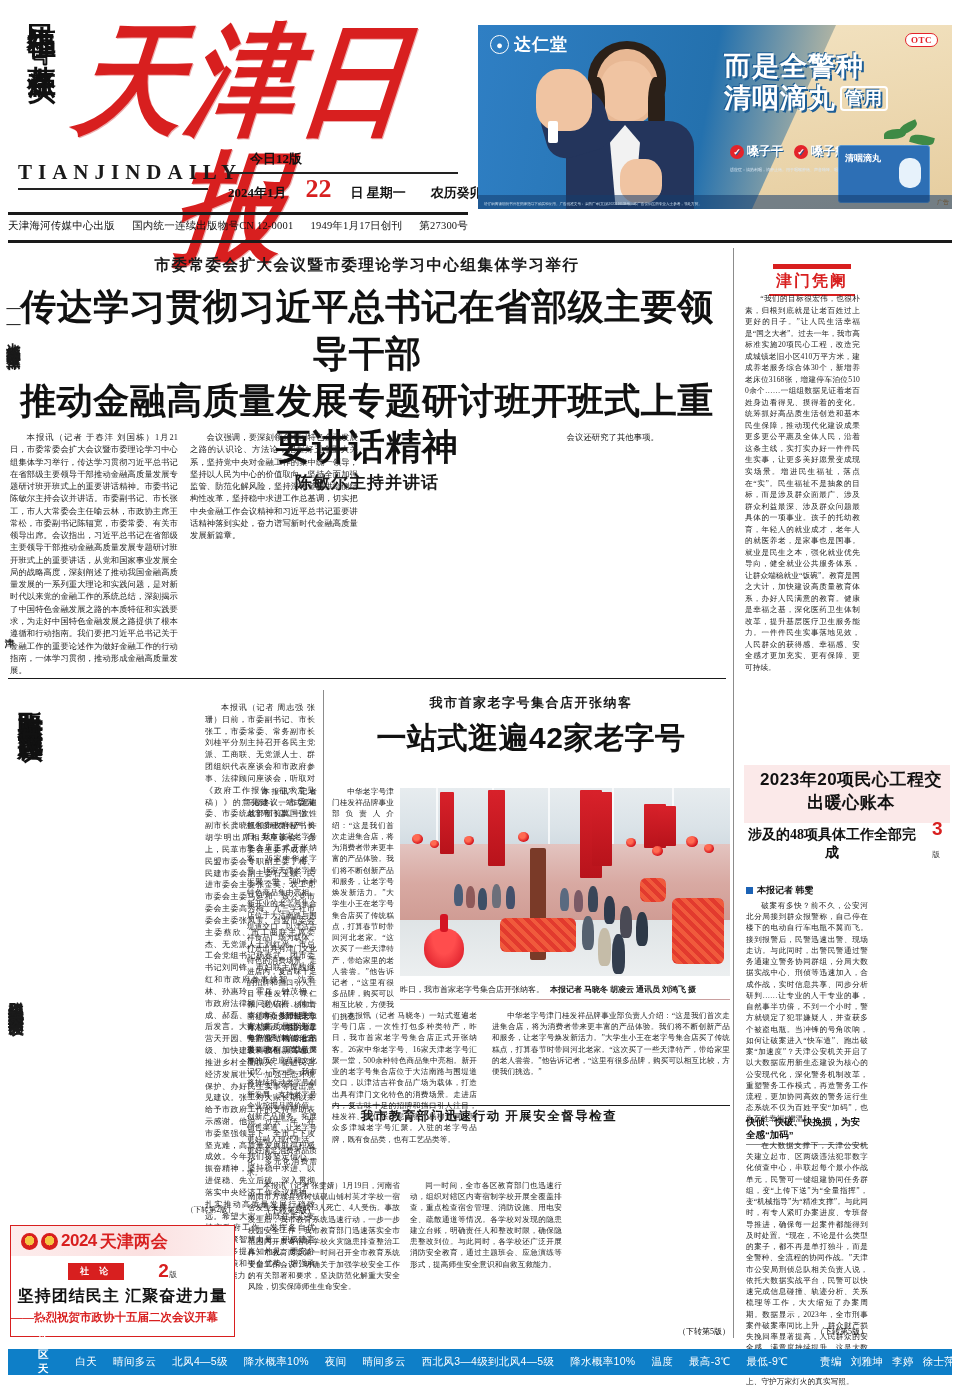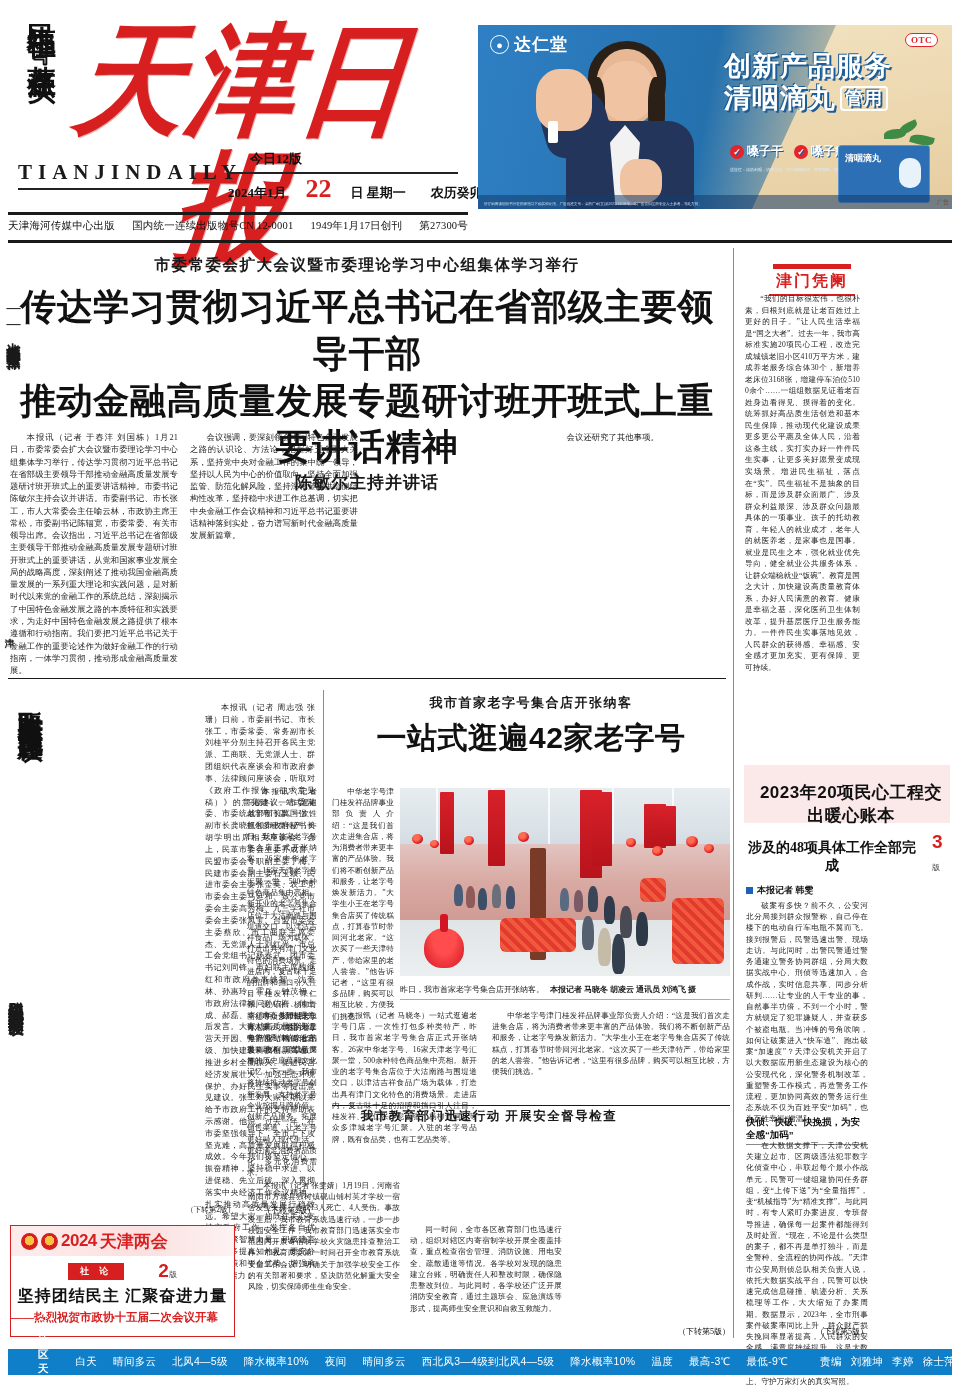--- a/index.html
+++ b/index.html
@@ -238,21 +238,21 @@
       <div class="ad-body"></div>
       <div class="ad-shirt"></div>
       <div class="ad-arm"></div>
       <div class="ad-hand">
         <div class="ad-vial"></div>
       </div>
       <div class="ad-hand2"></div>
     </div>
 
     <div class="ad-head-line">
-      <div>创新产品服务</div>
+      <div>而是全警种</div>
       <div class="l2">
         <span>清咽滴丸</span>
         <span class="ad-tag-box">管用</span>
       </div>
     </div>
 
     <div class="ad-checks">
       <div class="ad-check">
         <span class="cmark">✓</span>
         <span>嗓子干</span>
@@ -414,27 +414,27 @@
 
   <div class="hrule" style="left:332px; top:1105px; width:398px; height:1.2px;"></div>
 
   <div class="col" style="left:248px; top:1108px; width:482px;">
     <div class="kicker" style="font-size:12.5px;">我市教育部门迅速行动 开展安全督导检查</div>
   </div>
 
   <div class="col body-col" style="left:248px; top:1180px; width:152px; height:155px; font-size:7.6px;">
     <p>本报讯（记者 张雯婧）1月19日，河南省南阳市方城县独树镇砚山铺村英才学校一宿舍发生火灾，造成13人死亡、4人受伤。事故发生后，我市教育系统迅速行动，一步一步校园安全工作，我市教育部门迅速落实全市范围内开展寄宿制学校火灾隐患排查整治工作。市教育两委第一时间召开全市教育系统安全工作会议，明确关于加强学校安全工作的有关部署和要求，坚决防范化解重大安全风险，切实保障师生生命安全。</p>
   </div>
-  <div class="col body-col" style="left:410px; top:1180px; width:152px; height:155px; font-size:7.6px;margin-top:44px;">
+  <div class="col body-col" style="left:410px; top:1180px; width:152px; height:155px; font-size:7.6px;">
     <p>同一时间，全市各区教育部门也迅速行动，组织对辖区内寄宿制学校开展全覆盖排查，重点检查宿舍管理、消防设施、用电安全、疏散通道等情况。各学校对发现的隐患建立台账，明确责任人和整改时限，确保隐患整改到位。与此同时，各学校还广泛开展消防安全教育，通过主题班会、应急演练等形式，提高师生安全意识和自救互救能力。</p>
   </div>
   <div class="cont-note" style="position:absolute; left:572px; top:1326px; width:158px;">（下转第5版）</div>
 
   <div class="promo-box" style="left:744px; top:765px; width:206px; height:58px;">
-    <div class="promo-h" style="padding-top:16px;margin-left:8px;">2023年20项民心工程交出暖心账本</div>
+    <div class="promo-h" style="padding-top:3px;margin-left:8px;">2023年20项民心工程交出暖心账本</div>
     <div style="display:flex; align-items:flex-end; justify-content:center; gap:12px; margin-top:4px;">
       <div class="promo-s">涉及的48项具体工作全部完成</div>
       <div class="page-ref">
         <span>3</span><small>版</small>
       </div>
     </div>
   </div>
 
   <div class="reporter-tag" style="position:absolute; left:746px; top:884px;">
     <span class="blue-sq"></span>

